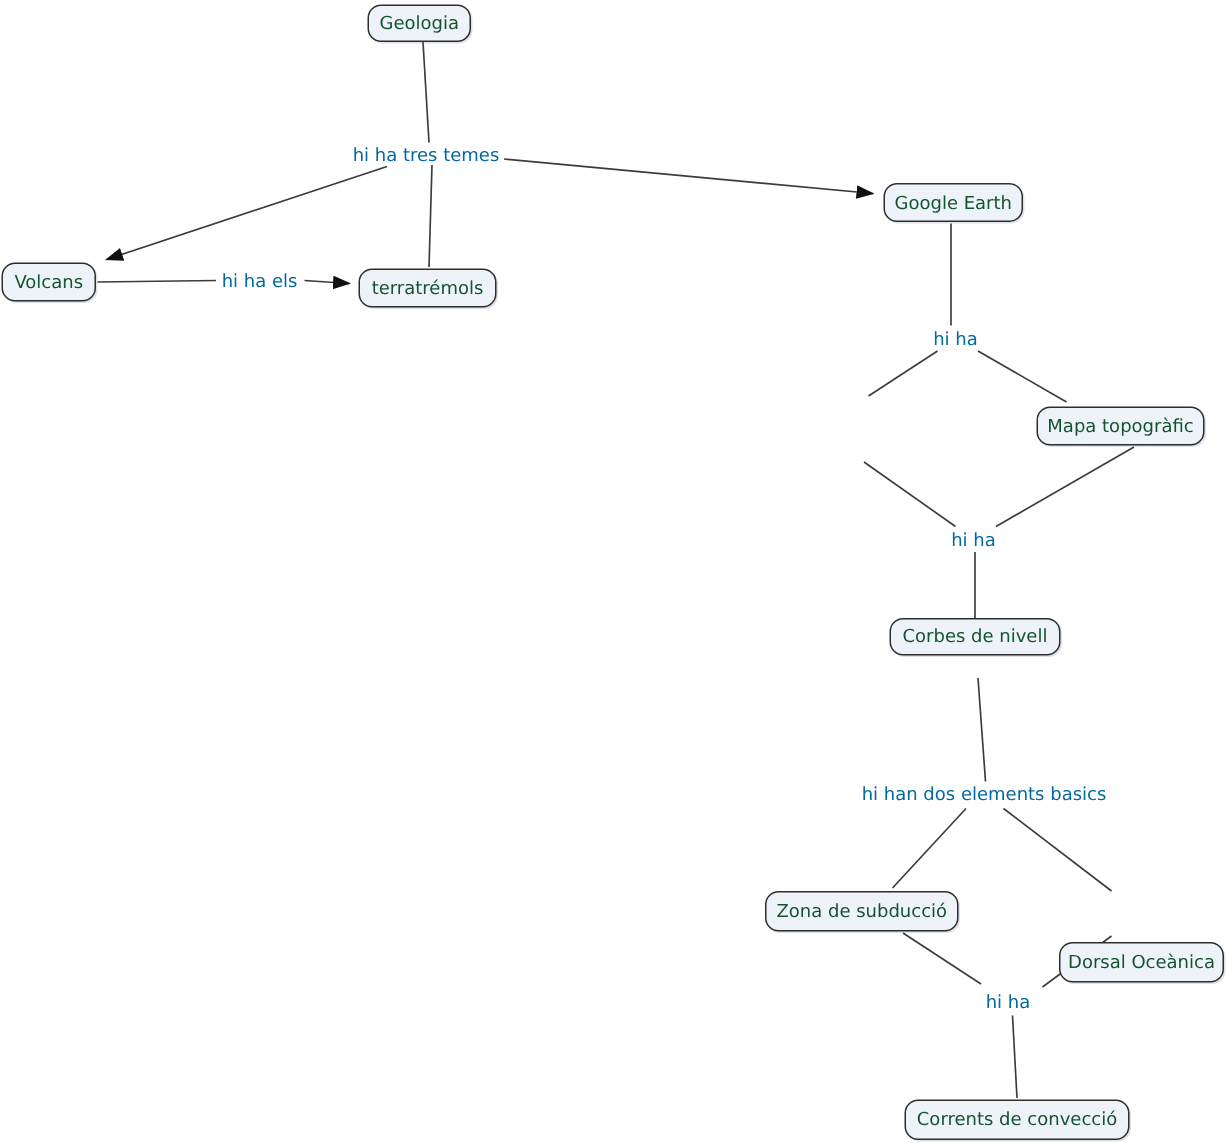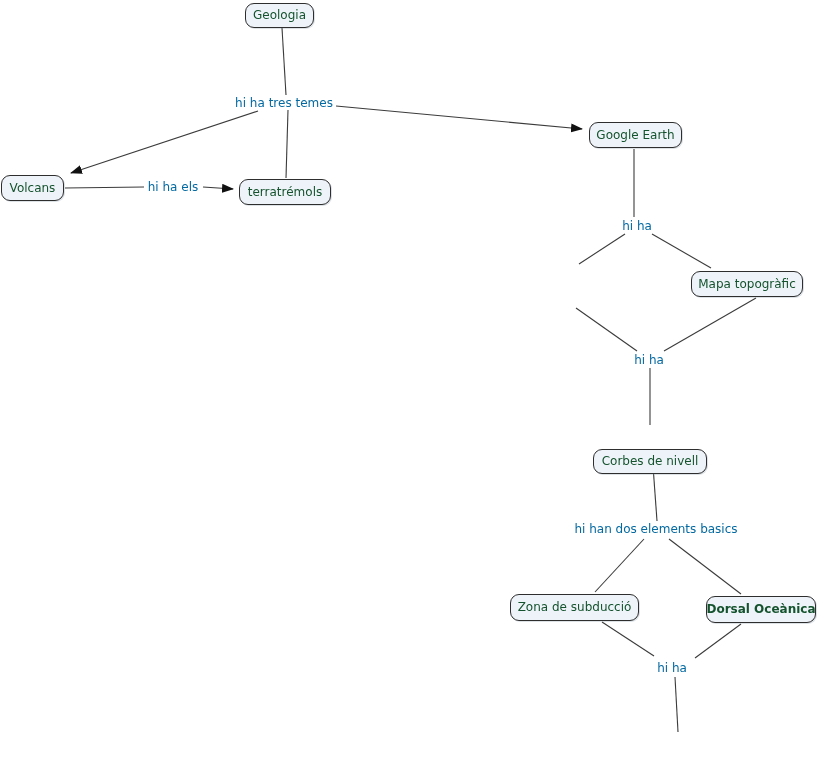--- a/index.html
+++ b/index.html
@@ -98,26 +98,27 @@
 
   <div class="node" style="left:1px; top:175px; width:63px; height:26px;">Volcans</div>
 
   <div class="node" style="left:239px; top:179px; width:92px; height:26px;">terratrémols</div>
 
   <div class="node" style="left:589px; top:122px; width:93px; height:26px;">Google Earth</div>
 
 
   <div class="node" style="left:691px; top:271px; width:112px; height:26px;">Mapa topogràfic</div>
 
-  <div class="node" style="left:593px; top:449px; width:114px; height:25px;">Corbes de nivell</div>
+  <div class="node" style="left:593px; top:412px; width:114px; height:25px;">Corbes de nivell</div>
 
   <div class="node" style="left:510px; top:594px; width:129px; height:27px;">Zona de subducció</div>
 
-  <div class="node" style="left:706px; top:596px; width:110px; height:27px;font-weight:bold;">Dorsal Oceànica</div>
+  <div class="node" style="left:706px; top:628px; width:110px; height:27px;">Dorsal Oceànica</div>
 
+  <div class="node" style="left:603px; top:733px; width:150px; height:27px;">Corrents de convecció</div>
 
   <div class="link-label" style="left:284px; top:96px;">hi ha tres temes</div>
 
   <div class="link-label" style="left:173px; top:180px;">hi ha els</div>
 
   <div class="link-label" style="left:637px; top:219px;">hi ha</div>
 
   <div class="link-label" style="left:649px; top:353px;">hi ha</div>
 
   <div class="link-label" style="left:656px; top:522px;">hi han dos elements basics</div>

